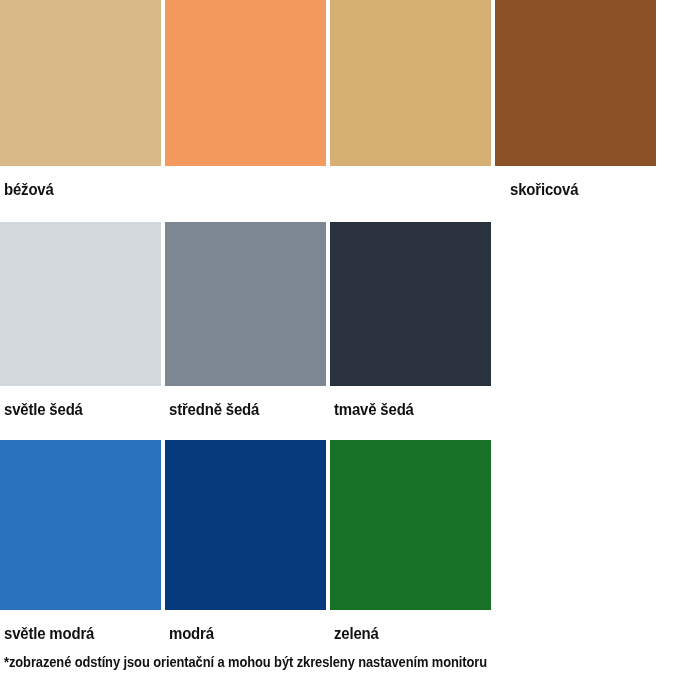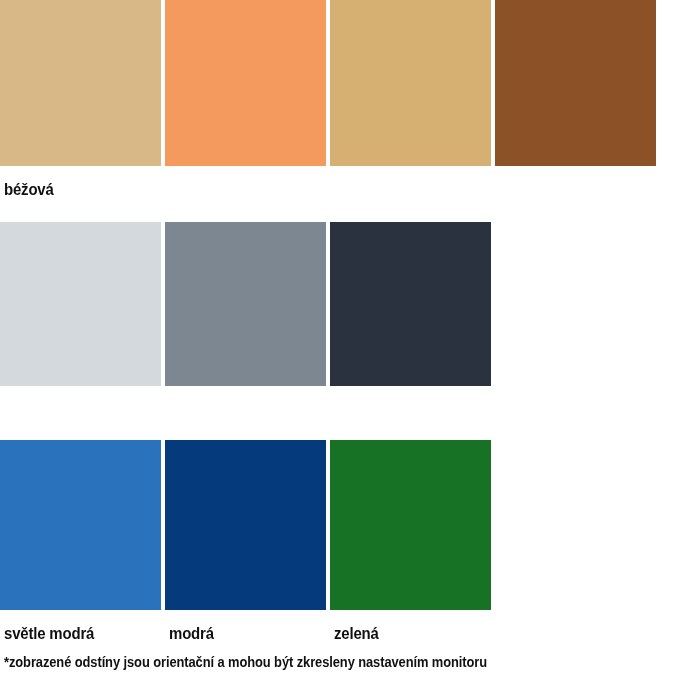--- a/index.html
+++ b/index.html
@@ -135,39 +135,56 @@
       <div class="swatch-cell col-3">
         <div class="swatch-chip" style="background: rgb(141, 81, 40);"></div>
       </div>
     </div>
   </div>
 
   <div class="label-row" id="row-1-labels">
     <div class="label-cell col-0">
       <span class="swatch-label">béžová</span>
     </div>
+    <div class="label-cell col-3">
+      <span class="swatch-label">skořicová</span>
+    </div>
   </div>
 
   <div class="swatch-row" id="row-2-swatches">
     <div class="swatch-grid">
       <div class="swatch-cell col-0">
         <div class="swatch-chip" style="background: rgb(211, 217, 221);"></div>
       </div>
       <div class="swatch-cell col-1">
         <div class="swatch-chip" style="background: rgb(124, 135, 146);"></div>
       </div>
       <div class="swatch-cell col-2">
         <div class="swatch-chip" style="background: rgb(42, 50, 64);"></div>
       </div>
       <div class="swatch-cell col-3 empty">
         <div class="swatch-chip"></div>
       </div>
     </div>
   </div>
 
+  <div class="label-row" id="row-2-labels">
+    <div class="label-cell col-0">
+      <span class="swatch-label">světle šedá</span>
+    </div>
+    <div class="label-cell col-1">
+      <span class="swatch-label">středně šedá</span>
+    </div>
+    <div class="label-cell col-2">
+      <span class="swatch-label">tmavě šedá</span>
+    </div>
+    <div class="label-cell col-3">
+      <span class="swatch-label"></span>
+    </div>
+  </div>
 
   <div class="swatch-row" id="row-3-swatches">
     <div class="swatch-grid">
       <div class="swatch-cell col-0">
         <div class="swatch-chip" style="background: rgb(42, 114, 188);"></div>
       </div>
       <div class="swatch-cell col-1">
         <div class="swatch-chip" style="background: rgb(5, 58, 125);"></div>
       </div>
       <div class="swatch-cell col-2">

